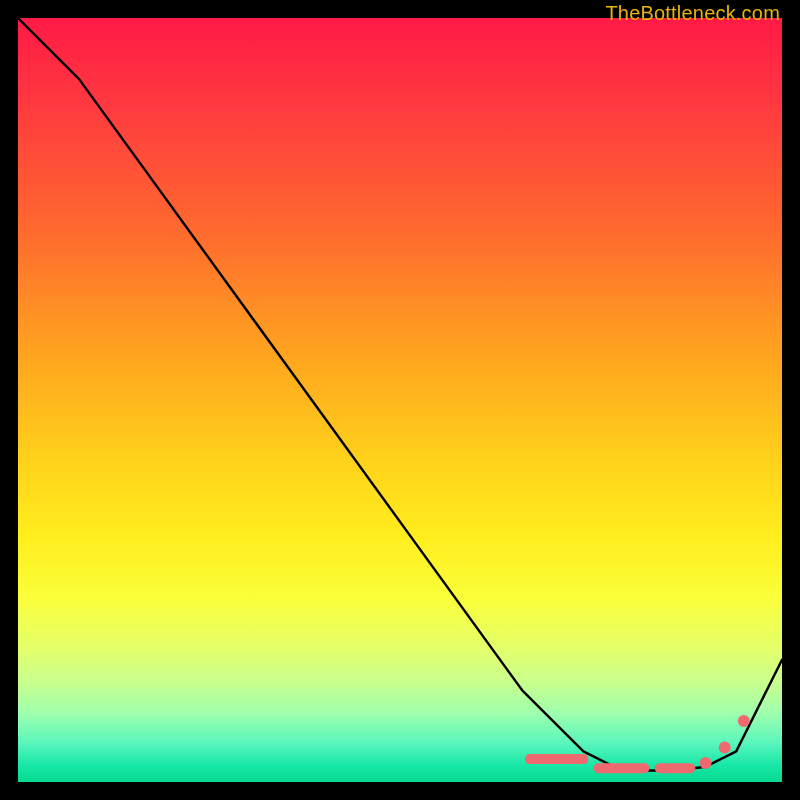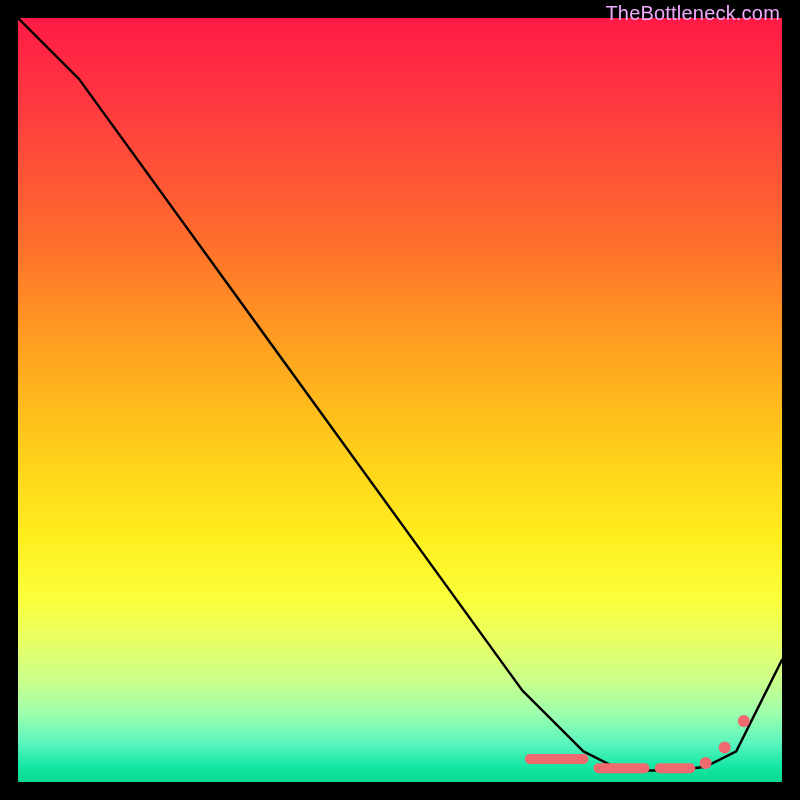--- a/index.html
+++ b/index.html
@@ -38,21 +38,21 @@
       #9effad 91%,
       #58f5bd 95%,
       #14e6a5 98%,
       #08d98f 100%
     );
   }
   .watermark {
     position: absolute;
     top: 2px;
     right: 20px;
-    color: #f0abfc;
+    color: #eab308;
     font-size: 20px;
     letter-spacing: 0.2px;
     user-select: none;
   }
   svg.curve {
     position: absolute;
     left: 0;
     top: 0;
     width: 764px;
     height: 764px;

